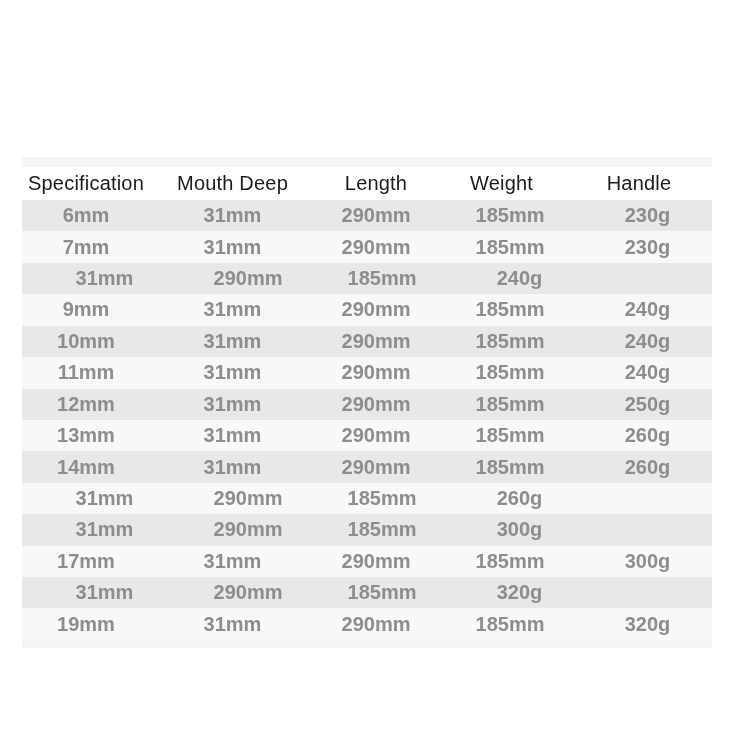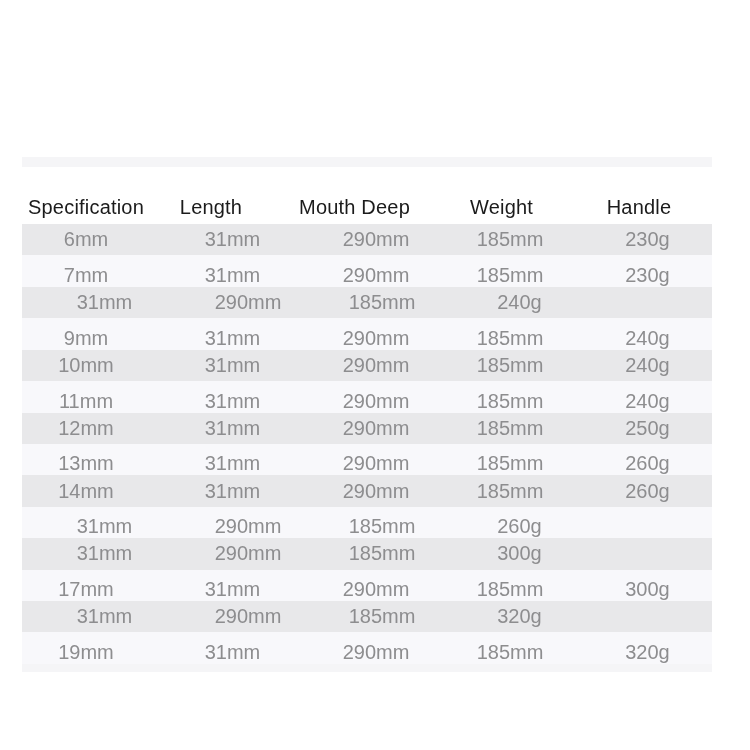--- a/index.html
+++ b/index.html
@@ -24,58 +24,58 @@
     width: 100%;
     background: var(--edge-strip, #f5f5f7);
   }
   .edge-strip.top { height: 10px; }
   .edge-strip.bottom { height: 8px; }
   .header-row {
     display: flex;
     height: 33px;
     align-items: center;
     background: #ffffff;
-    margin-top: 24px;
   }
   .header-cell {
     font-size: 20px;
     color: var(--header-text, #1b1b1b);
     text-align: center;
     letter-spacing: 0.2px;
     white-space: nowrap;
   }
   .data-row {
     display: flex;
     height: 31.43px;
     align-items: center;
+    font-weight: bold;
   }
   .data-row.shaded { background: var(--row-shaded, #e8e8ea); }
-  .data-row.plain  { background: var(--row-plain, #f8f8fb); align-items: flex-end; }
+  .data-row.plain  { background: var(--row-plain, #f8f8fb); }
   .cell {
     font-size: 20px;
     color: var(--cell-text, #8d8d8f);
     text-align: center;
     white-space: nowrap;
   }
   .c1 { width: 128px; }
   .c2 { width: 165px; }
   .c3 { width: 122px; }
   .c4 { width: 146px; }
   .c5 { width: 129px; }
 </style>
 </head>
 <body style="--page-bg: #ffffff; --row-shaded: #e8e8ea; --row-plain: #f8f8fb; --header-text: #1b1b1b; --cell-text: #8d8d8f; --edge-strip: #f5f5f7;">
 
 <div class="spec-table">
   <div class="edge-strip top"></div>
 
   <div class="header-row">
     <div class="header-cell c1">Specification</div>
+    <div class="header-cell c2">Mouth Deep</div>
     <div class="header-cell c3">Length</div>
-    <div class="header-cell c2">Mouth Deep</div>
     <div class="header-cell c5">Weight</div>
     <div class="header-cell c4">Handle</div>
   </div>
 
   <div class="data-row shaded">
     <div class="cell c1">6mm</div>
     <div class="cell c2">31mm</div>
     <div class="cell c3">290mm</div>
     <div class="cell c4">185mm</div>
     <div class="cell c5">230g</div>

